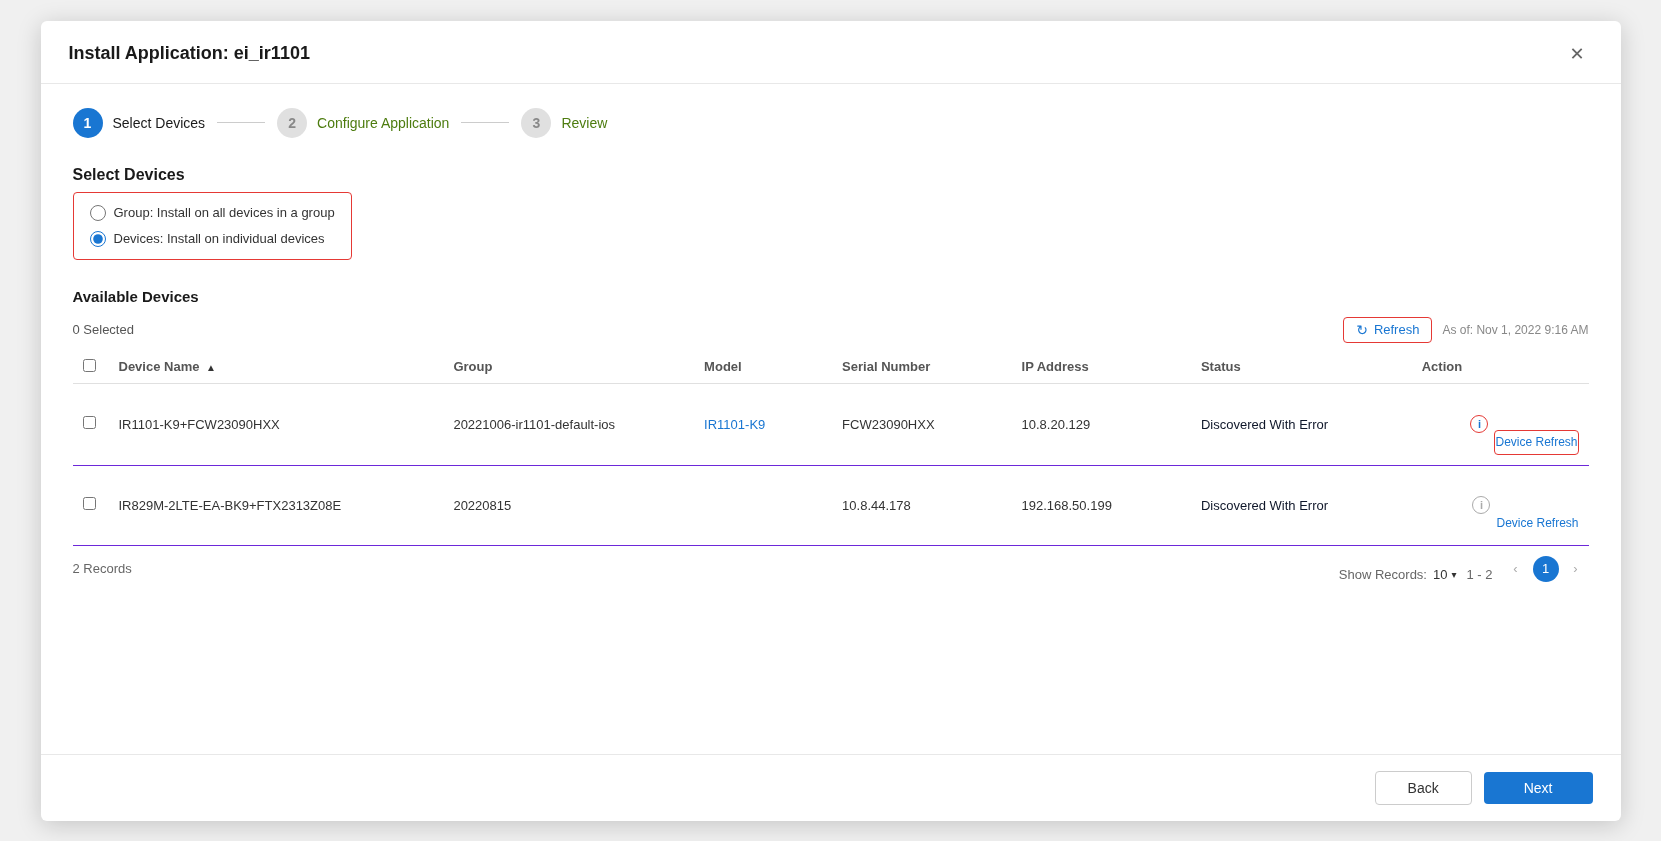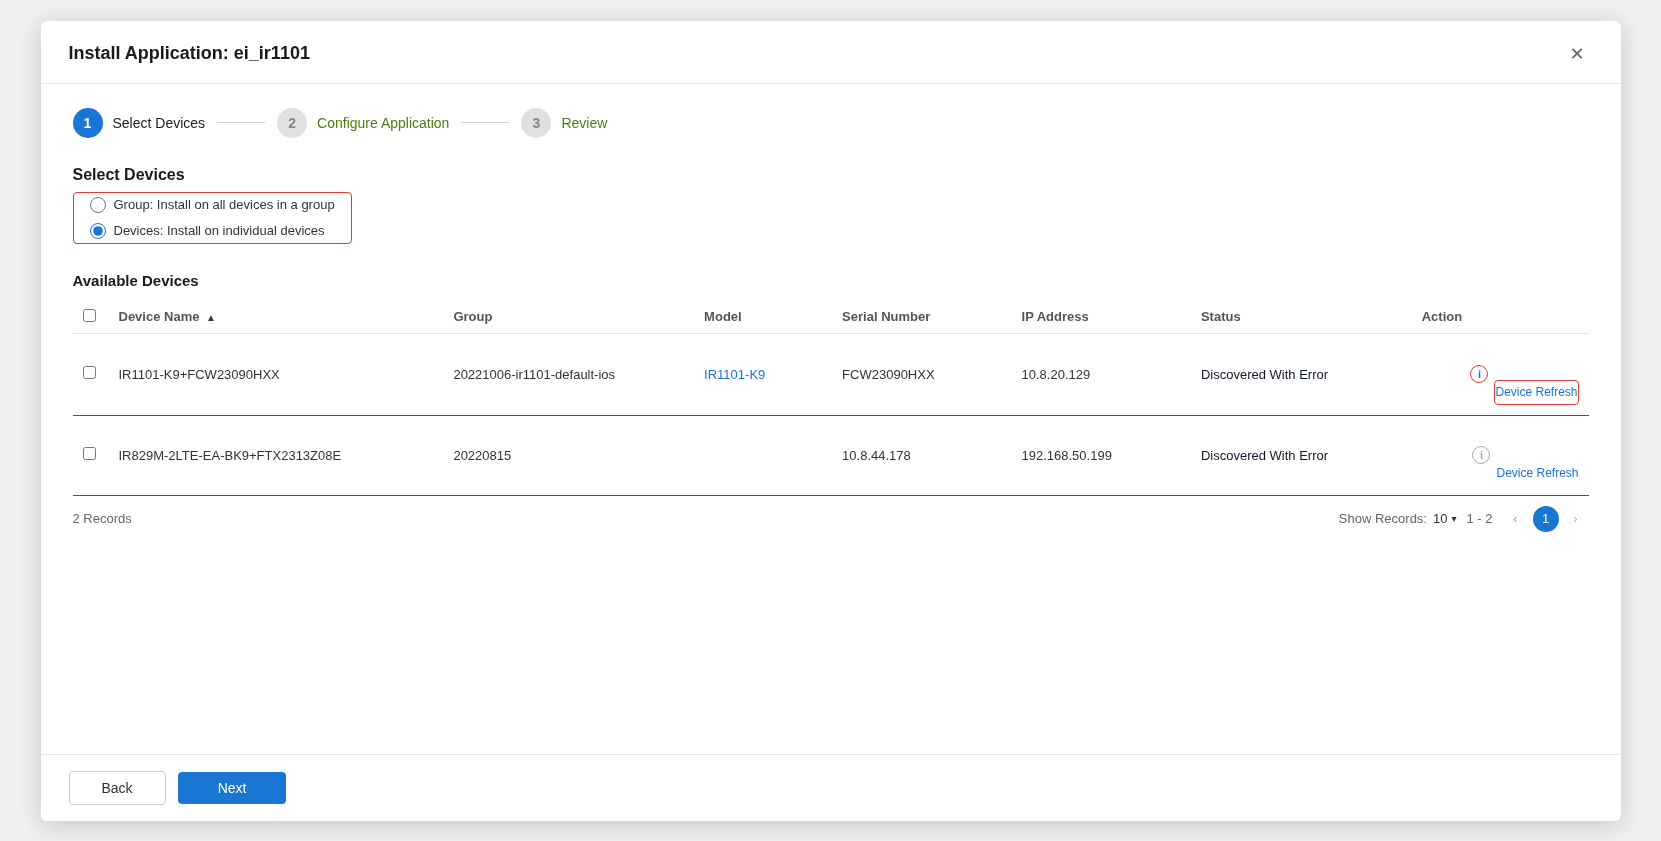--- a/index.html
+++ b/index.html
@@ -100,21 +100,21 @@
     .section-desc {
       font-size: 13px;
       color: #555;
       margin-bottom: 16px;
       line-height: 1.5;
     }
     
     .radio-group {
       border: 1.5px solid #e53935;
       border-radius: 4px;
-      padding: 4px 16px;
+      padding: 12px 16px;
       display: inline-flex;
       flex-direction: column;
       gap: 10px;
       margin-bottom: 28px;
     }
     .radio-item {
       display: flex;
       align-items: center;
       gap: 8px;
       cursor: pointer;
@@ -251,21 +251,21 @@
     .table-footer {
       display: flex;
       align-items: center;
       justify-content: space-between;
       padding: 10px 0 0 0;
       font-size: 13px;
       color: #666;
     }
     .pagination-right {
       display: flex;
-      align-items: center;
+      align-items: flex-end;
       gap: 10px;
     }
     .show-records {
       display: flex;
       align-items: center;
       gap: 6px;
     }
     .show-records-select {
       display: flex;
       align-items: center;
@@ -295,20 +295,21 @@
       color: #aaa;
     }
     .page-btn.active {
       background: #1976d2;
       color: #fff;
     }
     
     .modal-footer {
       display: flex;
       align-items: center;
+      justify-content: flex-end;
       gap: 12px;
       padding: 16px 28px;
       border-top: 1px solid #e8e8e8;
       margin-top: 13px;
     }
     .btn-back {
       background: #fff;
       border: 1px solid #ccc;
       border-radius: 4px;
       padding: 8px 32px;
@@ -369,20 +370,30 @@
       </label>
       <label class="radio-item">
         <input type="radio" class="radio-input" name="install-type" checked="" style="">
         <span>Devices: Install on individual devices</span>
       </label>
     </div>
 
     
     <div class="available-title">Available Devices</div>
 
+    <div class="table-toolbar">
+      <span class="selected-count">0 Selected</span>
+      <div class="toolbar-right">
+        <button class="refresh-btn">
+          <span style="font-size:14px;">↻</span>
+          <span>Refresh</span>
+        </button>
+        <span class="as-of">As of: Nov 1, 2022 9:16 AM</span>
+      </div>
+    </div>
 
     
     <table class="devices-table">
       <thead>
         <tr>
           <th class="col-checkbox">
             <input type="checkbox" style="">
           </th>
           <th class="col-name sortable">
             <span>Device Name</span>

